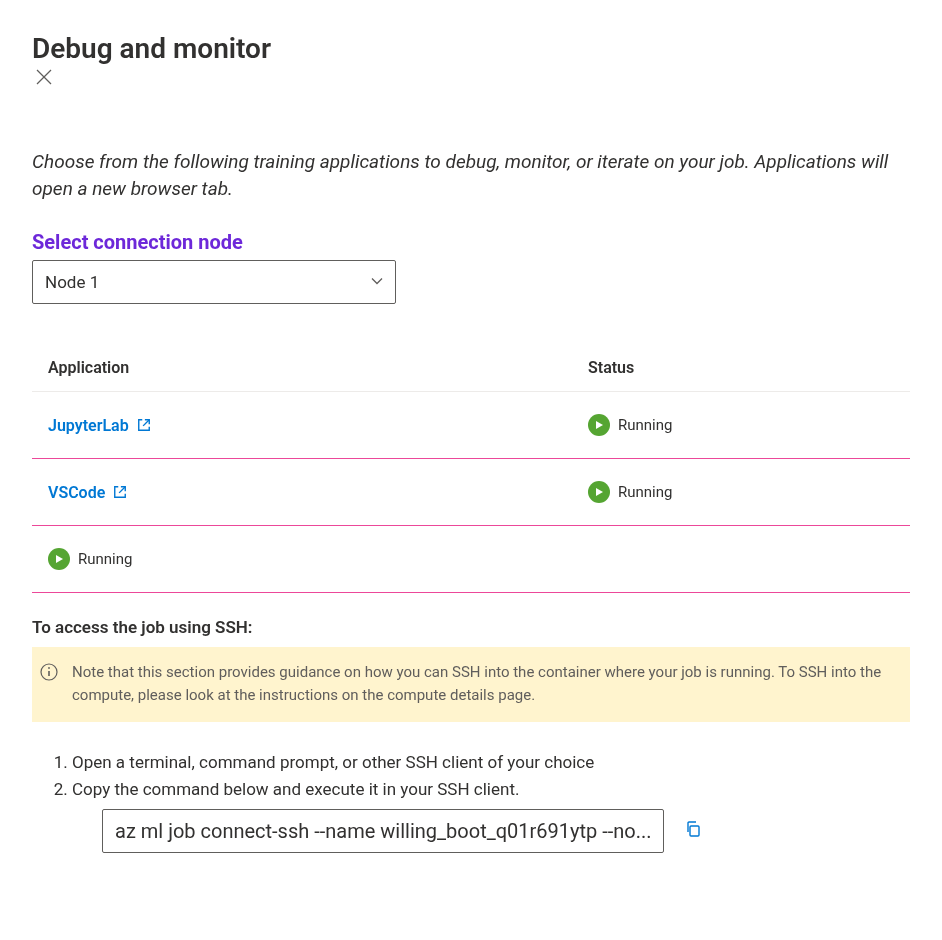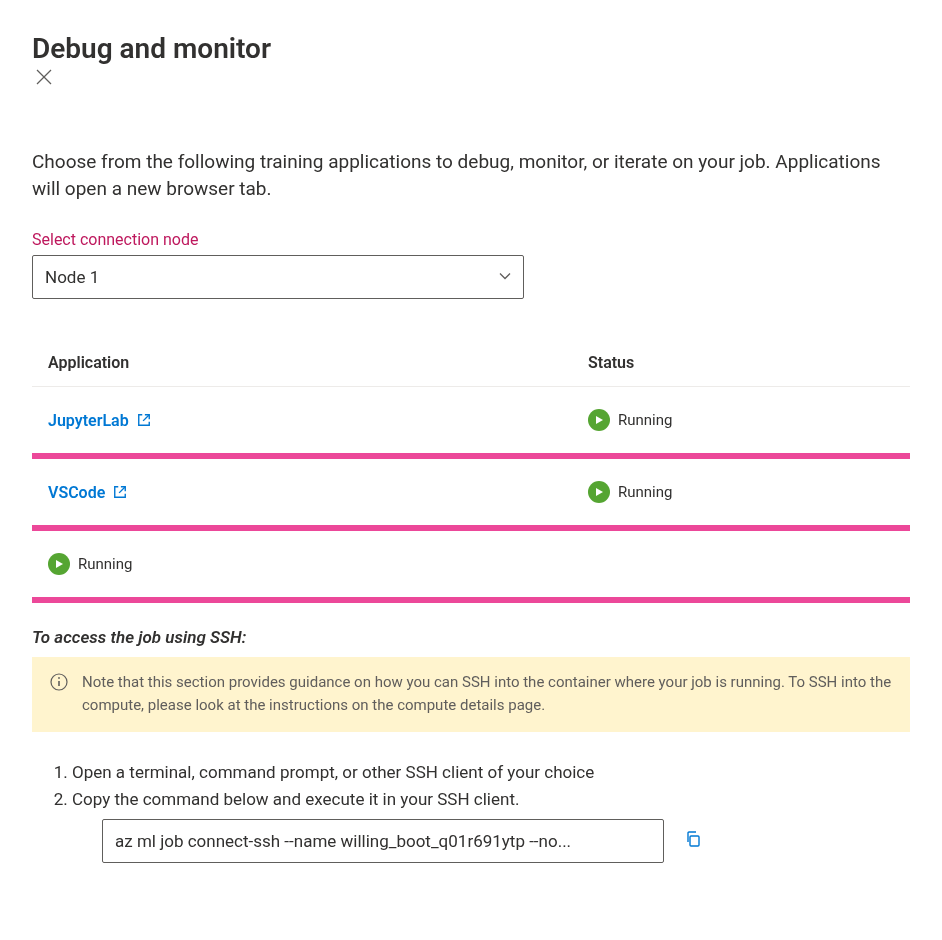--- a/index.html
+++ b/index.html
@@ -31,31 +31,32 @@
       color: #605e5c;
       line-height: 1;
     }
     .close-btn svg { display:block; }
     .description {
       font-size: 19px;
       color: #323130;
       margin-top: 60px;
       line-height: 1.4;
       max-width: 860px;
+      font-style: italic;
     }
     .field-label {
-      font-size: 16px;
-      font-weight: 400;
-      color: #be185d;
+      font-size: 20px;
+      font-weight: 700;
+      color: #6d28d9;
       margin-top: 28px;
       margin-bottom: 6px;
     }
     .select-wrap {
       position: relative;
-      width: 492px;
+      width: 364px;
     }
     .select {
       width: 100%;
       height: 44px;
       padding: 0 36px 0 12px;
       font-size: 17px;
       border: 1px solid #605e5c;
       border-radius: 2px;
       background: #fff;
       color: #323130;
@@ -68,21 +69,21 @@
       right: 12px;
       top: 50%;
       transform: translateY(-50%);
       pointer-events: none;
       color: #605e5c;
     }
     .table-row {
       display: flex;
       align-items: center;
       padding: 14px 16px;
-      border-bottom: 6px solid #ec4899;
+      border-bottom: 1px solid #ec4899;
     }
     .table-header .table-row {
       padding: 18px 16px 14px 16px;
       border-bottom: 1px solid #edebe9;
     }
     .table {
       margin-top: 36px;
     }
     .col-app {
       flex: 0 0 540px;
@@ -132,27 +133,26 @@
     .status-text {
       font-size: 15px;
       color: #323130;
     }
     .ssh-heading {
       font-size: 17px;
       font-weight: 600;
       color: #323130;
       margin-top: 24px;
       margin-bottom: 10px;
-      font-style: italic;
     }
     .info-box {
       display: flex;
       gap: 14px;
       background: #fff4ce;
-      padding: 14px 18px;
+      padding: 14px 8px;
       border-radius: 0;
       color: #323130;
     }
     .info-icon {
       flex-shrink: 0;
       width: 18px;
       height: 18px;
       margin-top: 2px;
       color: #605e5c;
     }
@@ -174,21 +174,21 @@
       gap: 16px;
       margin-top: 6px;
       margin-left: 70px;
     }
     .cmd-input {
       width: 562px;
       height: 44px;
       border: 1px solid #605e5c;
       border-radius: 2px;
       padding: 0 12px;
-      font-size: 17px;
+      font-size: 20px;
       font-family: inherit;
       color: #323130;
       white-space: nowrap;
       overflow: hidden;
       text-overflow: ellipsis;
       display: flex;
       align-items: center;
       background:#fff;
     }
     .copy-btn {

